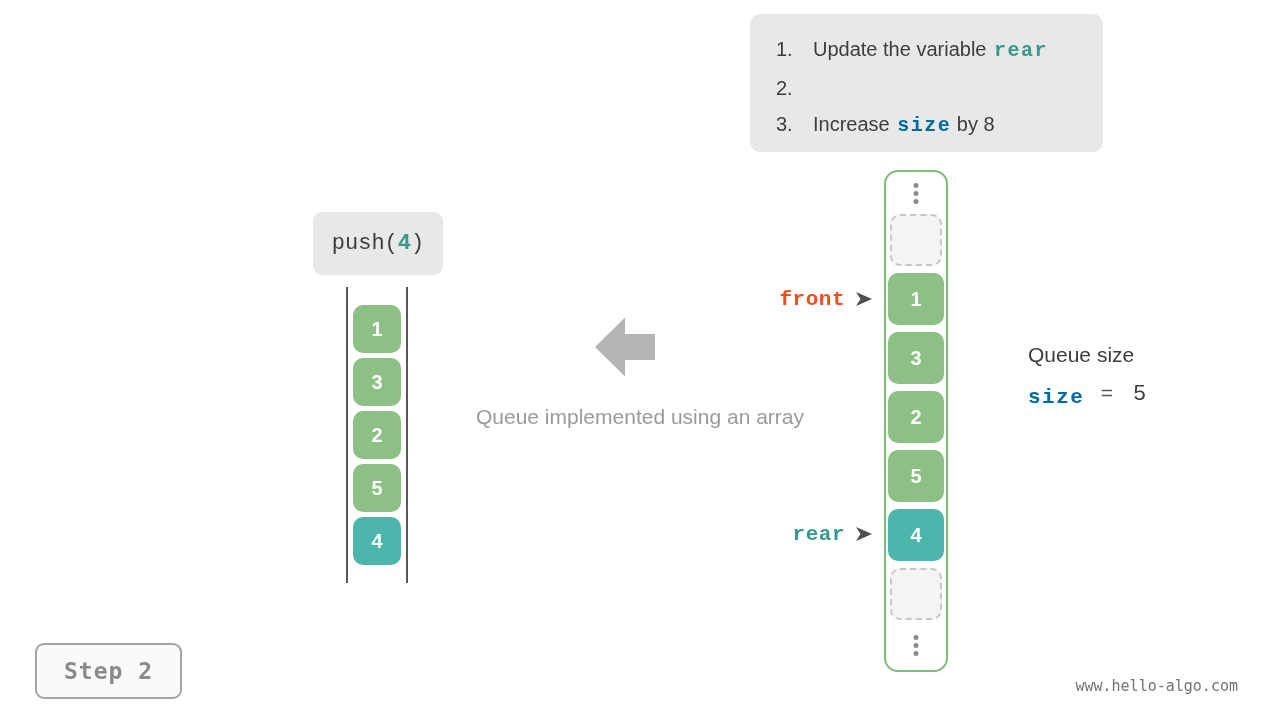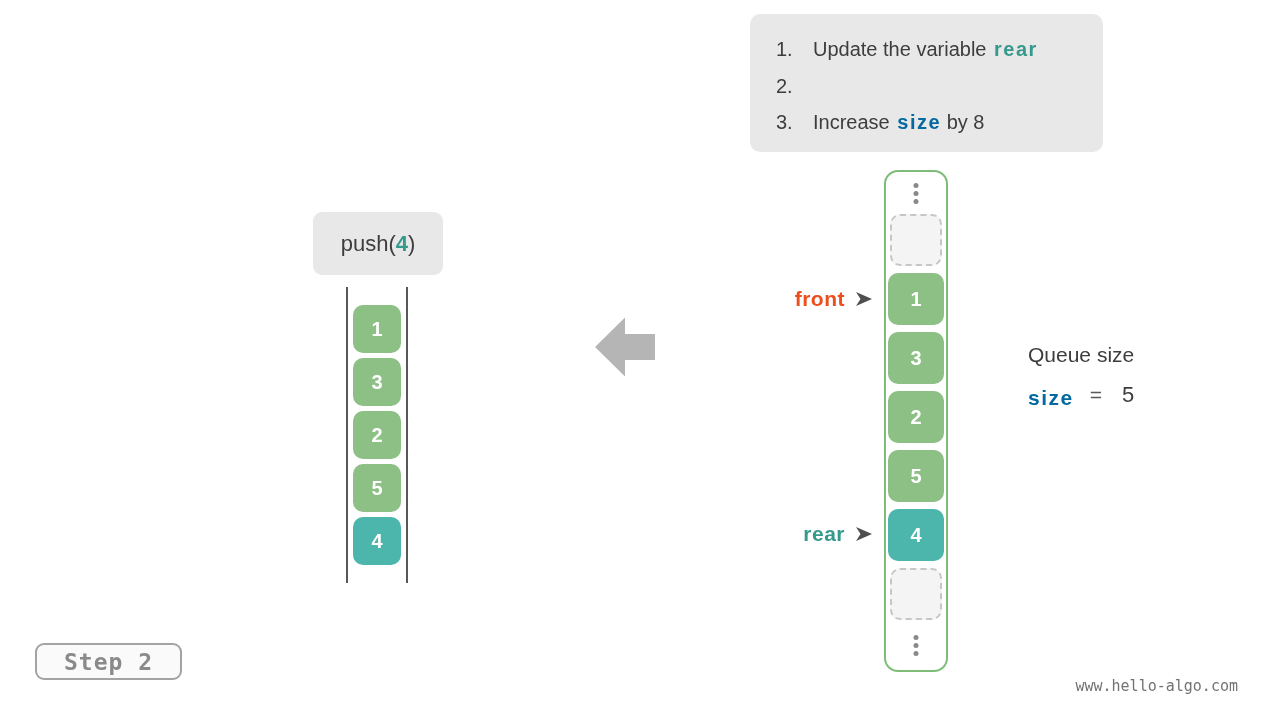--- a/index.html
+++ b/index.html
@@ -1,20 +1,20 @@
 <!DOCTYPE html>
 <html><head>
 <meta charset="utf-8">
 <style>
   html,body{margin:0;padding:0;background:#fff;}
   .canvas{
     position:relative;width:1280px;height:720px;background:#ffffff;
     font-family:"Liberation Sans",sans-serif;color:#3d3d3d;overflow:hidden;
   }
-  .code{font-family:Liberation Sans, sans-serif;font-weight:bold;}
+  .code{font-family:Liberation Mono, monospace;font-weight:bold;}
   .teal{color:#35998b;}
   .blue{color:#0369a1;margin-top:7px;}
   .orange{color:#ec4e1d;}
   .dark{color:#3d3d3d;}
 
   
   .instruction-box{
     position:absolute;left:750px;top:14px;width:353px;height:138px;
     background:#e8e8e8;border-radius:10px;box-sizing:border-box;
     padding:17px 20px 0 26px;
@@ -84,21 +84,21 @@
   
   .queue-size{position:absolute;left:1028px;top:343px;}
   .qs-title{font-size:21px;color:#3d3d3d;}
   .qs-line{margin-top:12px;display:flex;align-items:center;font-size:21px;}
   .qs-line .var{font-size:21px;letter-spacing:1.5px;}
   .qs-line .eq{margin-left:16px;color:#5a5a5a;font-weight:normal;}
   .qs-line .val{margin-left:20px;color:#3d3d3d;font-weight:normal;font-size:22px;}
 
   
   .step-box{
-    position:absolute;left:35px;top:643px;width:147px;height:37px;
+    position:absolute;left:35px;top:643px;width:147px;height:56px;
     border:2px solid #a3a3a3;border-radius:9px;background:#fafafa;box-sizing:border-box;
     display:flex;align-items:center;justify-content:center;
     font-family:"DejaVu Sans Mono","Liberation Mono",monospace;
     font-weight:bold;font-size:23px;color:#8a8a8a;letter-spacing:1px;
   }
 
   
   .watermark{
     position:absolute;right:42px;top:677px;
     font-family:"DejaVu Sans Mono","Liberation Mono",monospace;
@@ -137,20 +137,21 @@
     <div class="cell green">3</div>
     <div class="cell green">2</div>
     <div class="cell green">5</div>
     <div class="cell tealc">4</div>
   </div>
 
   <svg class="big-arrow" width="60" height="60" viewBox="0 0 60 59">
     <polygon points="0,29.5 30,0 30,16.5 60,16.5 60,42.5 30,42.5 30,59" fill="#b5b5b5"></polygon>
   </svg>
 
+  <div class="caption">Queue implemented using an array</div>
 
   <div class="array-panel">
     <div class="dots p-dots-top">
         <i></i>
         <i></i>
         <i></i>
       </div>
     <div class="cell dashed p0"></div>
     <div class="cell green p1">1</div>
     <div class="cell green p2">3</div>

